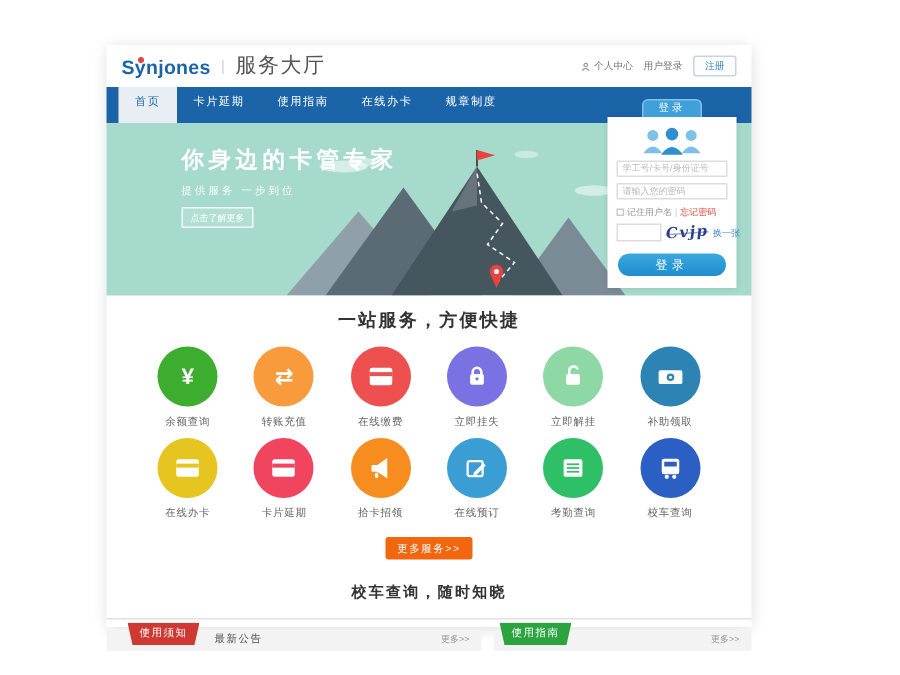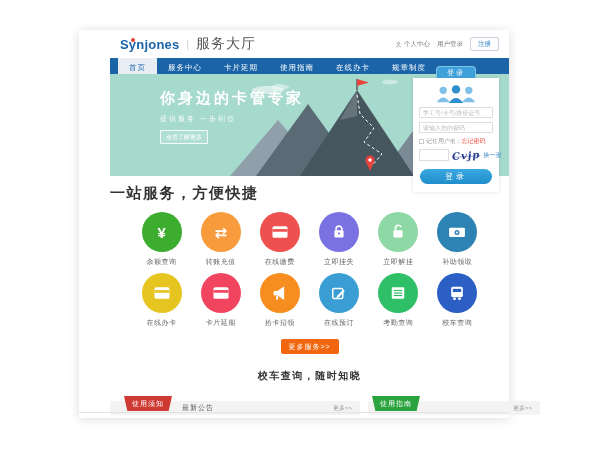--- a/index.html
+++ b/index.html
@@ -1,42 +1,42 @@
 <!DOCTYPE html>
 <html><head>
 <meta charset="utf-8">
 <style>
   * { margin:0; padding:0; box-sizing:border-box; }
   html,body { width:600px; height:450px; background:#fff; overflow:hidden;
     font-family:"Liberation Sans","DejaVu Sans",sans-serif; }
   .canvas { position:relative; width:600px; height:450px; background:#fff; }
-  .page { position:absolute; left:79px; top:30px; width:430px; height:388px;
-    background:#fff; box-shadow:0 1px 10px rgba(0,0,0,.14);padding-left:31px; }
+  .page { position:absolute; left:71px; top:30px; width:430px; height:388px;
+    background:#fff; box-shadow:0 1px 10px rgba(0,0,0,.14); }
 
   
   .header { position:relative; height:28px; display:flex; align-items:center; padding:0 10px; }
   .logo { position:relative; font-size:13px; font-weight:bold; color:#1b64a8;
     font-family:"Liberation Sans",sans-serif; letter-spacing:.2px; }
   .logo .dot { position:absolute; left:11px; top:1px; width:4px; height:4px;
     background:#e8433c; border-radius:50%; }
   .hdr-sep { color:#c9d2da; margin:0 7px; font-size:10px; }
   .hdr-product { font-size:14px; color:#555; letter-spacing:1px; }
   .hdr-right { margin-left:auto; display:flex; align-items:center; gap:7px; }
   .hdr-link { font-size:6.5px; color:#777; display:flex; align-items:center; gap:2px; cursor:pointer; }
   .hdr-btn { font-size:6.5px; color:#3a87c8; border:1px solid #c9d4de; background:#fdfdfd;
     border-radius:2px; padding:1.5px 7px; cursor:pointer; }
 
   
-  .nav { height:16px; background:#1b64a8; display:flex; }
+  .nav { height:24px; background:#1b64a8; display:flex; }
   .nav-item { padding:0 11px; line-height:20px; font-size:7.5px; color:#fff;
     letter-spacing:1px; cursor:pointer; }
   .nav-item.active { background:#e9eef4; color:#1b64a8; margin-left:8px; }
 
   
-  .hero { position:relative; height:102px; background:#a6dacd; overflow:hidden; }
+  .hero { position:relative; height:115px; background:#a6dacd; overflow:hidden; }
   .hero-copy { position:absolute; left:50px; top:15px; z-index:2; }
   .hero-title { font-size:15px; font-weight:bold; color:#fff; letter-spacing:3px; }
   .hero-sub { margin-top:6px; font-size:7px; color:rgba(255,255,255,.9); letter-spacing:2px; }
   .hero-cta { display:inline-block; margin-top:6px; font-size:6px; color:#fff;
     border:1px solid rgba(255,255,255,.85); background:rgba(255,255,255,.14);
     padding:1.5px 5px; border-radius:1px; cursor:pointer; }
   .mountains { position:absolute; left:120px; bottom:0; z-index:1; }
 
   
   .login-card { position:absolute; right:10px; top:48px; width:86px; height:114px;
@@ -58,21 +58,21 @@
   .captcha-img { font-family:"DejaVu Serif",serif; font-style:italic; font-weight:bold;
     font-size:10px; color:#2b3f8e; letter-spacing:1px; transform:rotate(-4deg); cursor:pointer;
     text-decoration:line-through; text-decoration-color:rgba(43,63,142,.45); }
   .captcha-refresh { font-size:6px; color:#3a87c8; cursor:pointer; white-space:nowrap; }
   .login-submit { display:block; width:72px; height:15px; margin:8px auto 0; border:none;
     border-radius:8px; background:linear-gradient(#3aa7e0,#1f8ecb); color:#fff; font-size:8px;
     letter-spacing:3px; cursor:pointer; }
 
   
   .services { padding-top:8px; }
-  .sec-title { font-size:15px; font-weight:bold; color:#333; letter-spacing:1.5px; }
+  .sec-title { text-align:center; font-size:12px; font-weight:bold; color:#333; letter-spacing:1.5px; }
   .svc-grid { display:flex; flex-wrap:wrap; padding:0 22px; margin-top:9px; }
   .svc { width:16.66%; text-align:center; margin-bottom:6px; cursor:pointer; }
   .circle { width:40px; height:40px; border-radius:50%; margin:0 auto 5px;
     display:flex; align-items:center; justify-content:center; }
   .glyph { color:#fff; font-size:15px; font-weight:bold; line-height:1; }
   .svc-label { font-size:7px; color:#666; letter-spacing:.5px; }
   .more-btn { display:block; width:58px; height:15px; margin:5px auto 0; border:none;
     background:#f2660f; color:#fff; font-size:7px; border-radius:2px; letter-spacing:1px; cursor:pointer; }
 
   
@@ -112,21 +112,20 @@
         </span>
         <span class="hdr-link">
             <span>用户登录</span>
           </span>
         <span class="hdr-btn">注册</span>
       </div>
     </div>
 
     <div class="nav">
       <div class="nav-item active">首页</div>
-      <div class="nav-item">服务中心</div>
       <div class="nav-item">卡片延期</div>
       <div class="nav-item">使用指南</div>
       <div class="nav-item">在线办卡</div>
       <div class="nav-item">规章制度</div>
     </div>
 
     <div class="hero">
       <svg class="mountains" width="230" height="100" viewBox="0 0 230 100">
         <ellipse cx="38" cy="14" rx="16" ry="4" fill="rgba(255,255,255,.55)"></ellipse>
         <ellipse cx="50" cy="11" rx="9" ry="3" fill="rgba(255,255,255,.45)"></ellipse>

